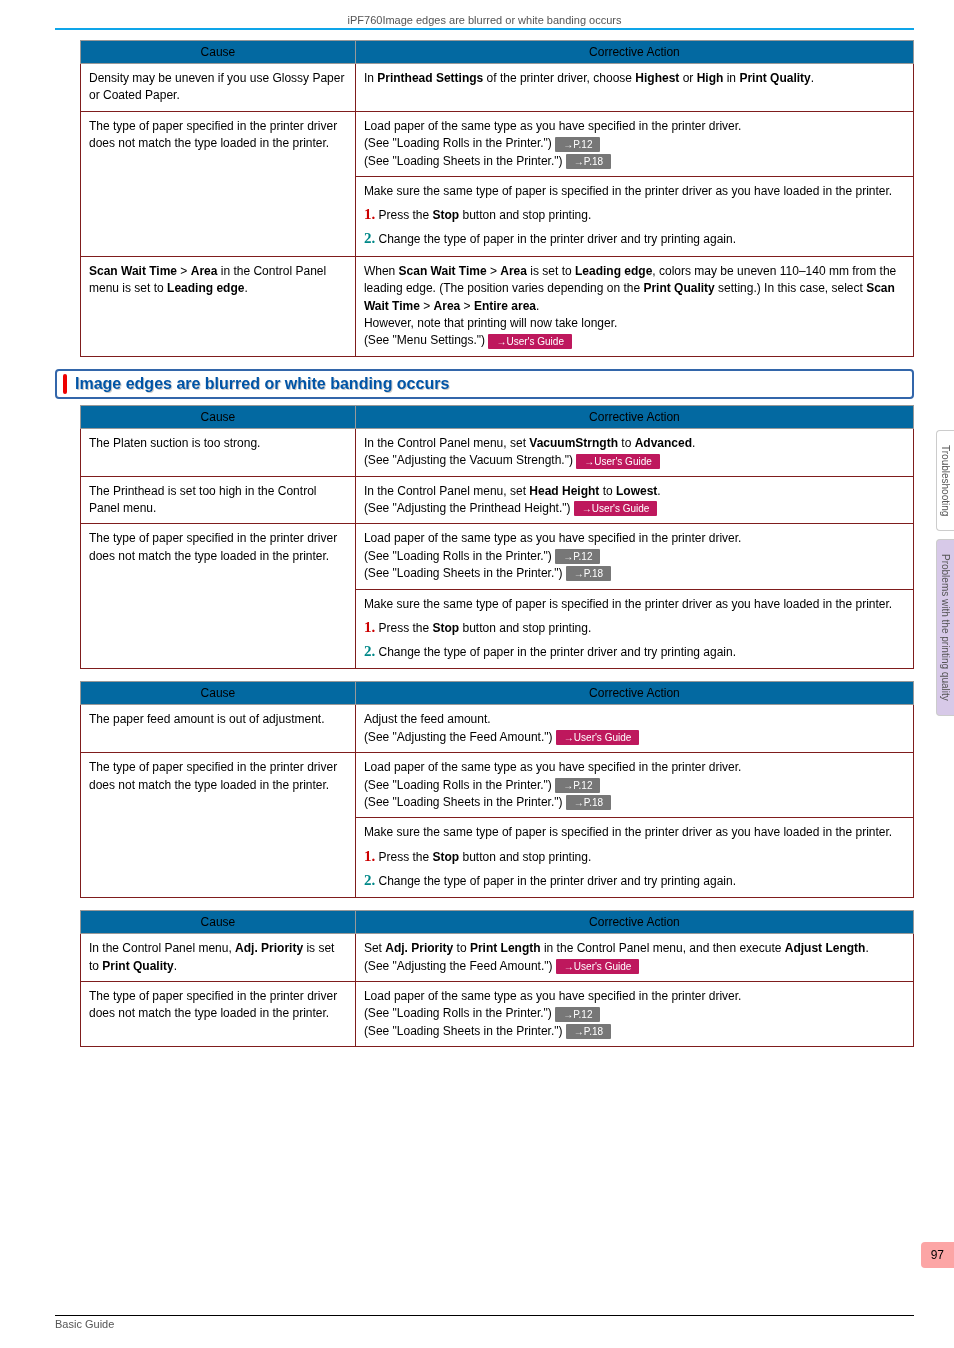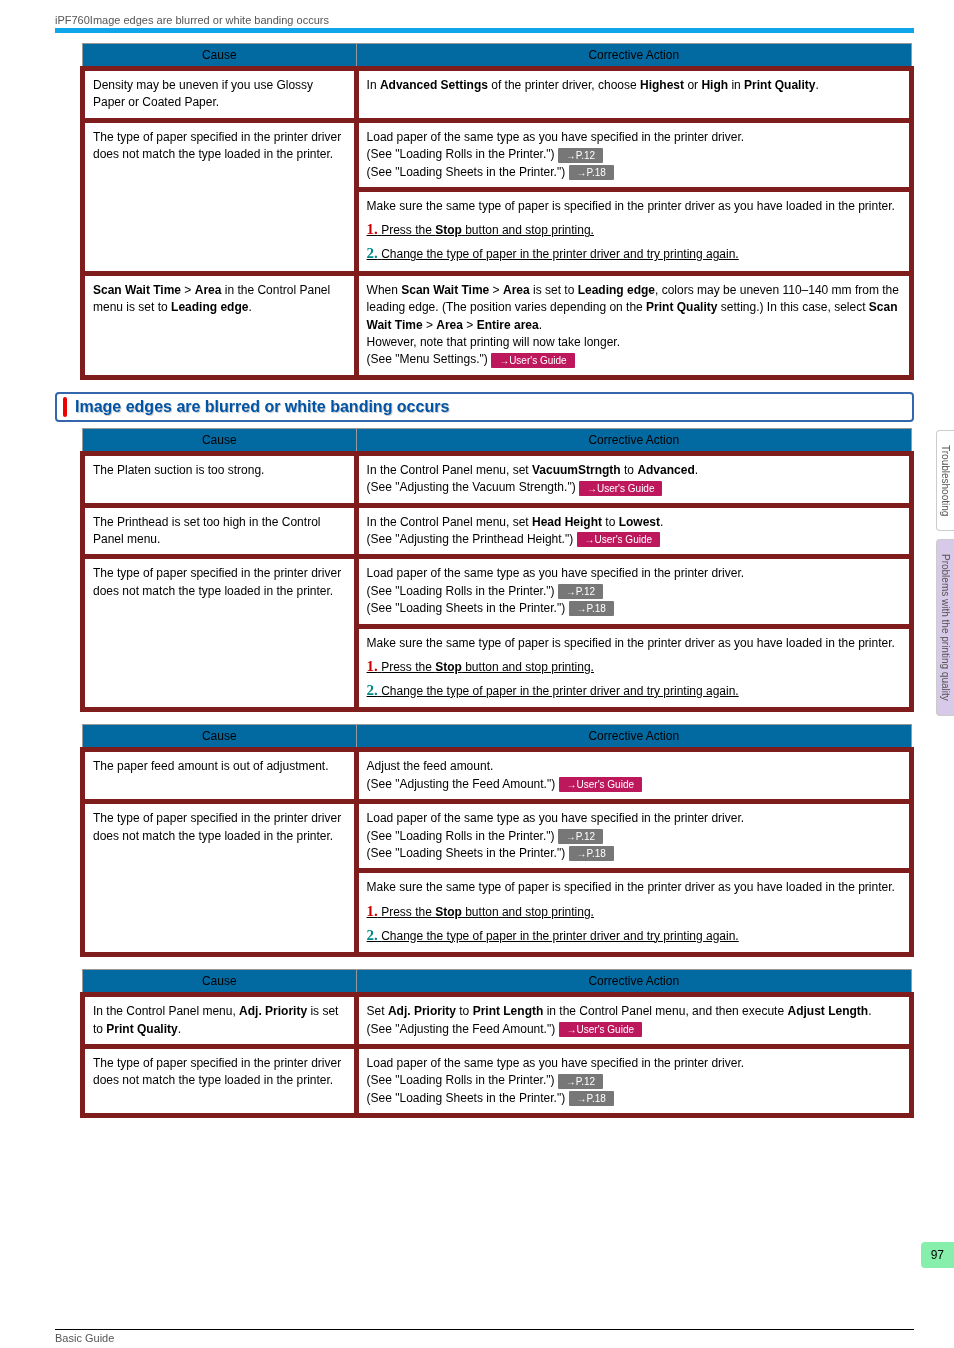--- a/index.html
+++ b/index.html
@@ -1,57 +1,57 @@
 <!DOCTYPE html>
 <html><head>
 <meta charset="utf-8">
 <style>
   * { margin: 0; padding: 0; box-sizing: border-box; }
   body { font-family: Arial, Helvetica, sans-serif; font-size: 12px; background: #fff; color: #000; width: 954px; margin: 0 auto; position: relative; }
   .page { padding: 14px 40px 30px 55px; min-height: 1348px; position: relative; }
-  .topbar { display: flex; justify-content: flex-start; border-bottom: 5px solid #0ea5e9; padding-bottom: 2px; font-size: 11px; color: #555; margin-bottom: 10px; }
+  .topbar { display: flex; justify-content: center; border-bottom: 2px solid #0ea5e9; padding-bottom: 2px; font-size: 11px; color: #555; margin-bottom: 10px; }
   table.trouble { width: calc(100% - 25px); margin-left: 25px; border-collapse: collapse; font-size: 12px; margin-bottom: 12px; }
   table.trouble th { background: #0369a1; font-weight: normal; border: 1px solid #999; padding: 4px 8px; text-align: center; }
-  table.trouble td { border: 5px solid #7f1d1d; padding: 6px 8px; vertical-align: top; line-height: 1.45; }
+  table.trouble td { border: 1px solid #7f1d1d; padding: 6px 8px; vertical-align: top; line-height: 1.45; }
   .cause-col { width: 33%; }
   .pill { display: inline-block; background: #777; color: #fff; border-radius: 1px; padding: 0 8px; font-size: 10px; line-height: 15px; vertical-align: middle; }
   .usersguide { background: #be185d; color: #fff; }
-  ol.steps { list-style: none; padding: 0; margin-top: 4px; text-decoration: underline; }
+  ol.steps { list-style: none; padding: 0; margin-top: 4px; }
   ol.steps li .num { font-family: 'Times New Roman', serif; font-size: 15px; font-weight: bold; }
   ol.steps li .n1 { color: #c00; }
   ol.steps li .n2 { color: #088; }
   ol.steps li { margin-top: 2px; }
   .section-head { position: relative; margin: 6px 0 6px 0; border: 2px solid #36a; border-radius: 4px; padding: 4px 10px 4px 18px; }
   .section-head::before { content: ''; position: absolute; left: 6px; top: 50%; transform: translateY(-50%); width: 4px; height: 20px; background: #e00; border-radius: 2px; }
   .section-head h2 { color: #0054a6; font-size: 16px; font-weight: bold; text-shadow: 1px 1px 0 #ccc; margin: 0; }
   .sidetabs { position: absolute; right: 0; top: 430px; display: flex; flex-direction: column; gap: 8px; align-items: flex-end; }
   .sidetab { writing-mode: vertical-rl; font-size: 10px; padding: 14px 3px; border: 1px solid #ccc; border-right: none; border-radius: 4px 0 0 4px; background: #fff; color: #555; }
   .sidetab.active { background: #d7c9e8; }
-  .pagenum { position: absolute; right: 0; bottom: 80px; background: #86efac; padding: 6px 10px; border-radius: 4px 0 0 4px; font-size: 12px; }
-  .footer { position: absolute; left: 55px; right: 40px; bottom: 4px; border-top: 1px solid #000; padding-top: 2px; font-size: 11px; color: #555; }
+  .pagenum { position: absolute; right: 0; bottom: 80px; background: #fca5a5; padding: 6px 10px; border-radius: 4px 0 0 4px; font-size: 12px; }
+  .footer { position: absolute; left: 55px; right: 40px; bottom: 18px; border-top: 1px solid #000; padding-top: 2px; font-size: 11px; color: #555; }
 </style>
 </head>
 <body>
 
 <div class="page">
   <div class="topbar">
     <span>iPF760</span>
     <span>Image edges are blurred or white banding occurs</span>
   </div>
 
   <table class="trouble">
     <tbody>
         <tr>
       <th class="cause-col">Cause</th>
       <th>Corrective Action</th>
     </tr>
     <tr>
       <td>Density may be uneven if you use Glossy Paper or Coated Paper.</td>
       <td>
-        <span>In </span><b>Advanced Settings</b><span> of the printer driver, choose </span><b>Highest</b><span> or </span><b>High</b><span> in </span><b>Print Quality</b><span>.</span>
+        <span>In </span><b>Printhead Settings</b><span> of the printer driver, choose </span><b>Highest</b><span> or </span><b>High</b><span> in </span><b>Print Quality</b><span>.</span>
       </td>
     </tr>
     <tr>
       <td rowspan="2">The type of paper specified in the printer driver does not match the type loaded in the printer.</td>
       <td>
         <div>Load paper of the same type as you have specified in the printer driver.</div>
         <div><span>(See "Loading Rolls in the Printer.") </span><span class="pill">→P.12</span></div>
         <div><span>(See "Loading Sheets in the Printer.") </span><span class="pill">→P.18</span></div>
       </td>
     </tr>

